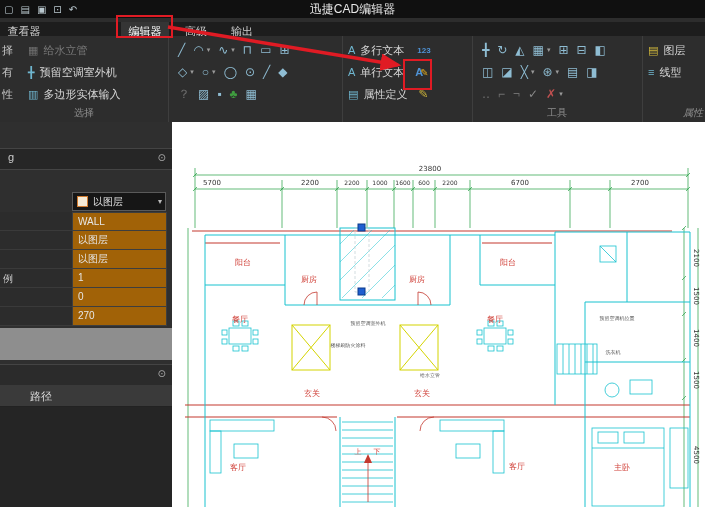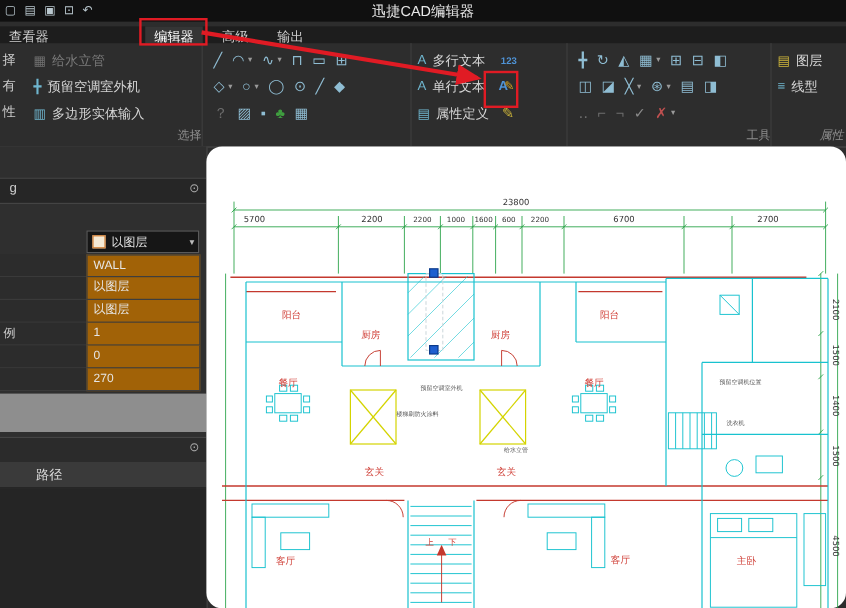--- a/index.html
+++ b/index.html
@@ -11,21 +11,21 @@
   .tb-icons{position:absolute;left:4px;top:0;height:18px;display:flex;align-items:center;gap:7px;}
   .tb-icons span{font-size:10px;color:#b9c7ce;cursor:pointer;}
   .tb-title{position:absolute;left:0;right:0;top:1px;text-align:center;font-size:12px;color:#e8e8e8;}
   
   .tabbar{position:absolute;top:22px;left:0;right:0;height:18px;background:#1d1d1d;border-bottom:1px solid #000;}
   .tab{position:absolute;top:0;height:18px;line-height:18px;font-size:11px;color:#cfcfcf;text-align:center;cursor:pointer;}
   .tab.active{background:#353535;color:#fff;}
   
   .ribbon{position:absolute;top:36px;left:0;right:0;height:86px;background:#2d2d2d;border-bottom:1px solid #4a4a4a;}
   .rgroup{position:absolute;top:0;bottom:0;border-right:1px solid #3e3e3e;}
-  .glabel{position:absolute;bottom:2px;left:0;right:0;text-align:right;font-size:10px;color:#8f8f8f;}
+  .glabel{position:absolute;bottom:2px;left:0;right:0;text-align:center;font-size:10px;color:#8f8f8f;}
   .rrow{position:absolute;left:10px;right:2px;height:22px;display:flex;align-items:center;gap:8px;}
   .r1{top:3px;}.r2{top:25px;}.r3{top:47px;}
   .tool-ic{font-size:12px;color:#8fbdd3;cursor:pointer;line-height:22px;}
   .tool-ic.green{color:#3f9e3f;} .tool-ic.gray{color:#6e6e6e;} .tool-ic.red{color:#c05050;}
   .tool-ic.yellow{color:#cdb53a;} .tool-ic.check{color:#8a8a8a;}
   .dd{font-size:7px;color:#9a9a9a;margin-left:-5px;}
   .ritem{display:flex;align-items:center;gap:5px;font-size:11px;color:#d6d6d6;cursor:pointer;white-space:nowrap;}
   .ritem .ric{font-size:11px;color:#6fb6cf;}
   .ritem.disabled{color:#7a7a7a;} .ritem.disabled .ric{color:#707070;}
   .cutcol{position:absolute;left:2px;top:0;width:22px;}
@@ -47,21 +47,21 @@
   .lblcol{position:absolute;top:90px;left:0;width:72px;}
   .valcol{position:absolute;top:90px;left:72px;width:95px;}
   .lblcol .cell{height:19px;border-bottom:1px solid #3a3a3a;background:#2c2c2c;font-size:10px;color:#cfcfcf;line-height:19px;padding-left:3px;box-sizing:border-box;}
   .valcol .cell{height:19px;border:1px solid #3e3e3e;border-top:none;background:#a16207;font-size:10px;color:#e6e6e6;line-height:18px;padding-left:5px;box-sizing:border-box;}
   .valcol .cell:first-child{border-top:1px solid #3e3e3e;}
   .grayblock{position:absolute;top:206px;left:0;right:0;height:32px;background:#8e8e8e;}
   .pinrow{position:absolute;top:242px;left:0;right:0;height:20px;background:#2b2b2b;border-top:1px solid #444;border-bottom:1px solid #444;}
   .pathrow{position:absolute;top:263px;left:0;right:0;height:22px;background:#3a3a3a;border-bottom:1px solid #222;color:#dcdcdc;font-size:11px;line-height:22px;padding-left:30px;box-sizing:border-box;}
   .lp-rest{position:absolute;top:285px;left:0;right:0;bottom:0;background:#252525;}
   
-  .canvas{position:absolute;left:172px;top:122px;width:533px;height:385px;background:#ffffff;border-radius:13px;}
+  .canvas{position:absolute;left:172px;top:122px;width:533px;height:385px;background:#ffffff;}
   svg text{font-family:"DejaVu Sans","Liberation Sans",sans-serif;}
   
   .overlay{position:absolute;left:0;top:0;width:705px;height:507px;pointer-events:none;z-index:50;}
 </style>
 </head>
 <body>
 
 <div class="titlebar">
   <div class="tb-icons">
     <span>▢</span>

